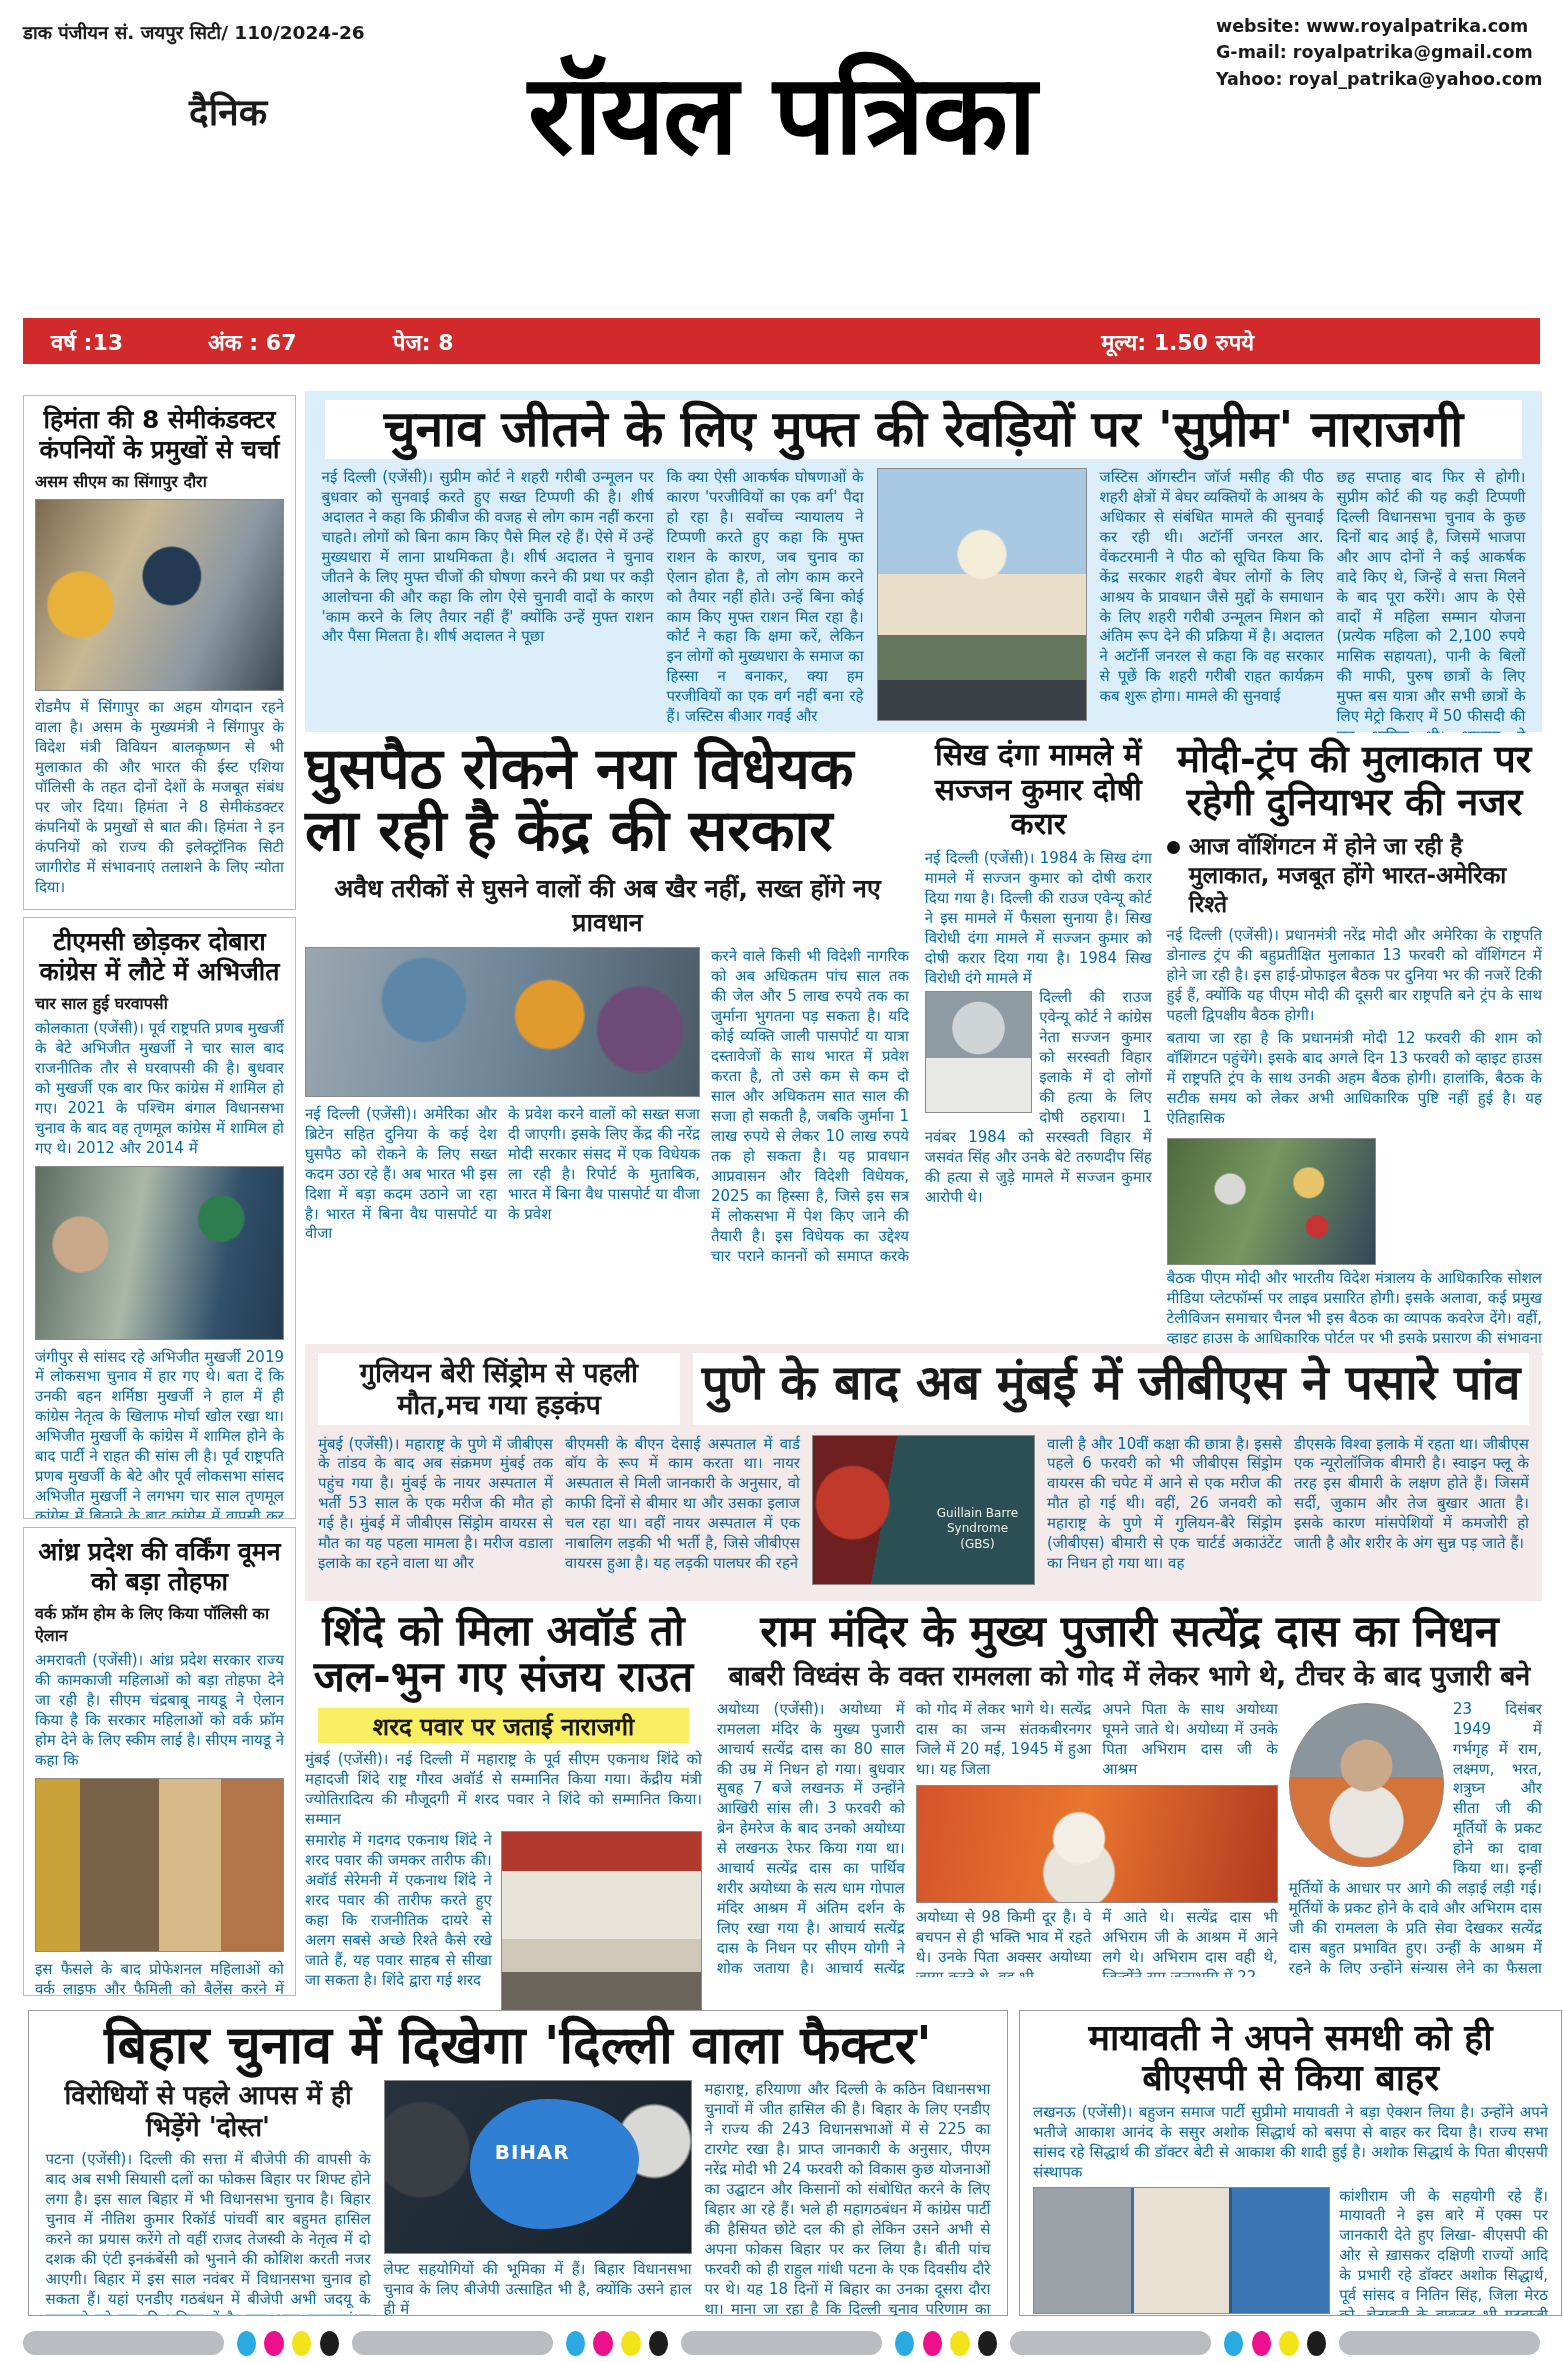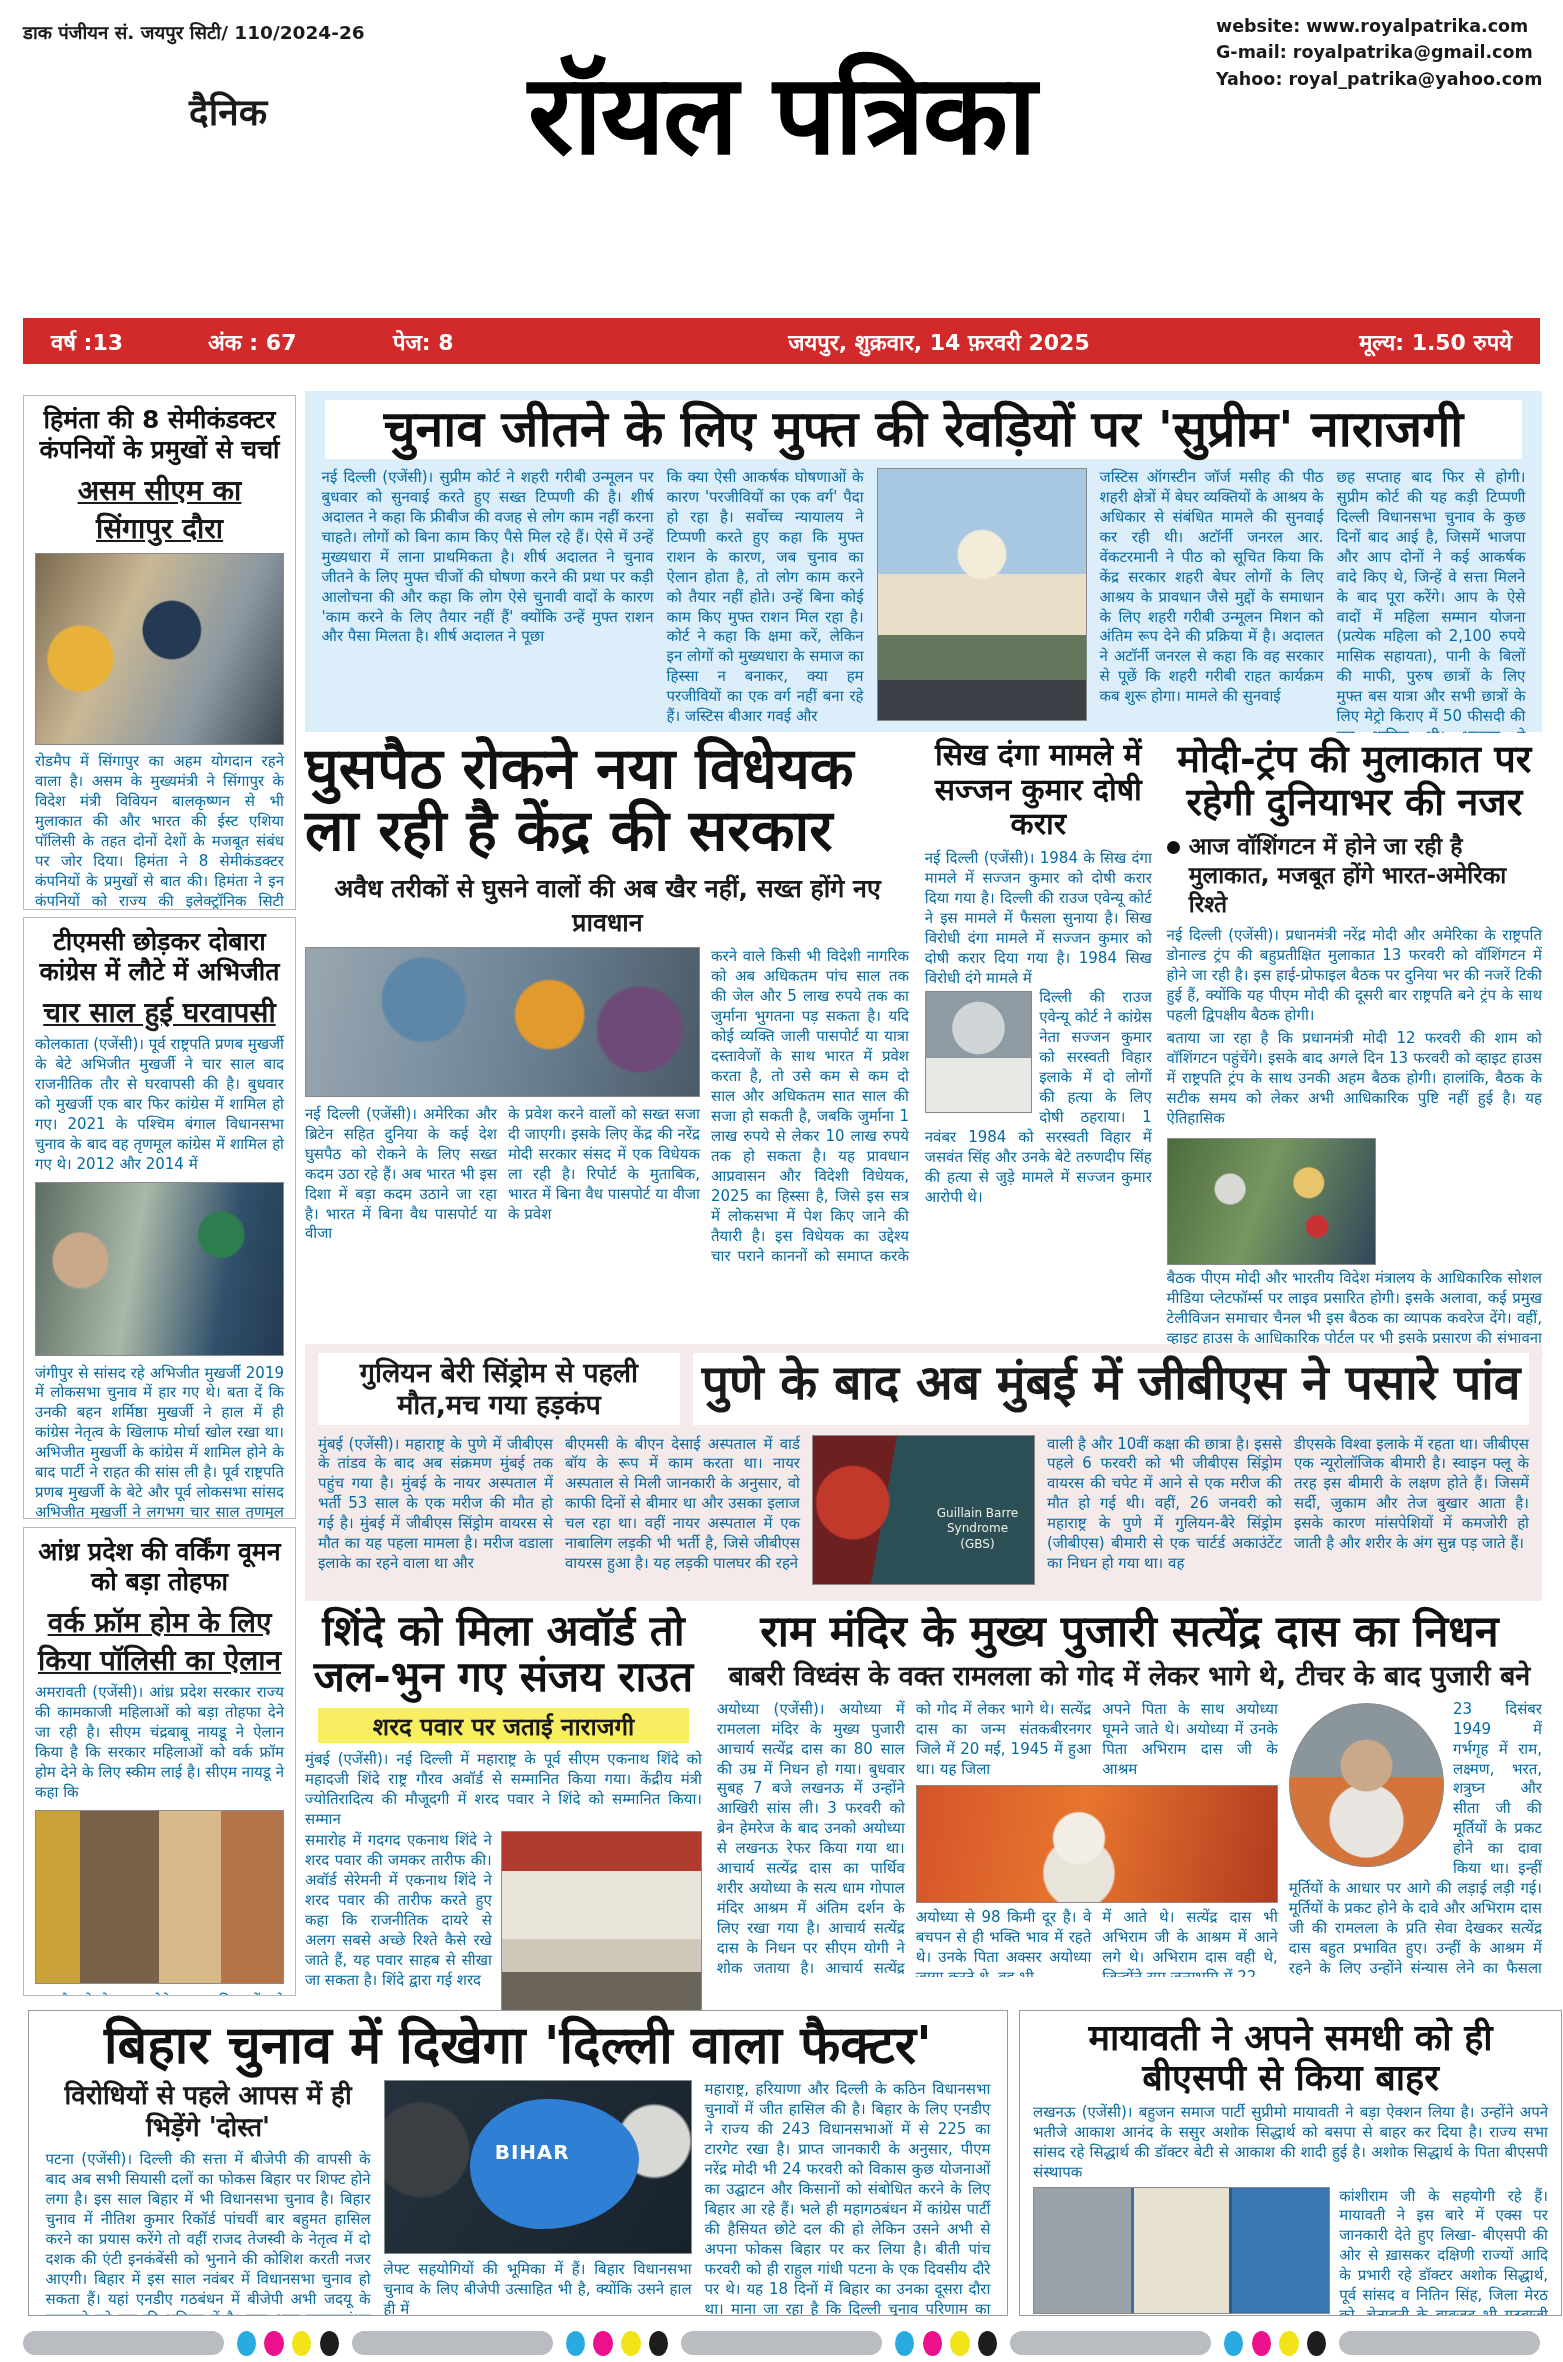--- a/index.html
+++ b/index.html
@@ -25,21 +25,21 @@
 
   
   .body-txt{font-size:15px;line-height:1.33;text-align:justify;color:#0369a1;}
   .photo{background:#999;border:0.9px solid #8a8a8a;position:relative;overflow:hidden;}
   .photo-circle{border-radius:50%;border:0.9px solid #8a8a8a;overflow:hidden;}
 
   
   .side-box{position:absolute;left:23px;width:273px;border:0.9px solid #b9b9b9;background:#fff;
             padding:9.2px 11px;overflow:hidden;}
   .side-box h2{font-size:25px;line-height:1.18;text-align:center;}
-  .side-sub{font-size:28px;font-weight:bold;text-align:center;margin:5.5px 0 5.5px;text-decoration:underline;}
+  .side-sub{font-size:16px;font-weight:bold;margin:5.5px 0 5.5px;}
   .sb1{top:395px;height:515px;}
   .sb2{top:917px;height:602px;}
   .sb3{top:1527px;height:469px;}
   .side-box .photo{width:100%;margin:7.4px 0;}
   .ph-meeting{height:192px;background:
       radial-gradient(circle at 18% 55%,#e8b13a 0 14%,transparent 15%),
       radial-gradient(circle at 55% 40%,#243a52 0 16%,transparent 17%),
       linear-gradient(115deg,#7c6a50 0%,#c9b894 35%,#8a97a2 70%,#3a4750 100%);}
   .ph-congress{height:174px;background:
       radial-gradient(circle at 75% 30%,#2e7d4f 0 10%,transparent 11%),
@@ -186,21 +186,20 @@
     <div>G-mail: royalpatrika@gmail.com</div>
     <div>Yahoo: royal_patrika@yahoo.com</div>
   </div>
   <div class="daily">दैनिक</div>
   <h1 class="mast-title">रॉयल पत्रिका</h1>
 
   <div class="infobar">
     <span>वर्ष :13</span>
     <span>अंक : 67</span>
     <span>पेज: 8</span>
-    <span class="ib-date">जयपुर, शुक्रवार, 14 फ़रवरी 2025</span>
     <span class="ib-price">मूल्य: 1.50 रुपये</span>
   </div>
 
   <div class="side-box sb1">
     <h2>हिमंता की 8 सेमीकंडक्टर कंपनियों के प्रमुखों से चर्चा</h2>
     <div class="side-sub">असम सीएम का सिंगापुर दौरा</div>
     <div class="photo ph-meeting"></div>
     <p class="body-txt">रोडमैप में सिंगापुर का अहम योगदान रहने वाला है। असम के मुख्यमंत्री ने सिंगापुर के विदेश मंत्री विवियन बालकृष्णन से भी मुलाकात की और भारत की ईस्ट एशिया पॉलिसी के तहत दोनों देशों के मजबूत संबंध पर जोर दिया। हिमंता ने 8 सेमीकंडक्टर कंपनियों के प्रमुखों से बात की। हिमंता ने इन कंपनियों को राज्य की इलेक्ट्रॉनिक सिटी जागीरोड में संभावनाएं तलाशने के लिए न्योता दिया।</p>
   </div>
 

